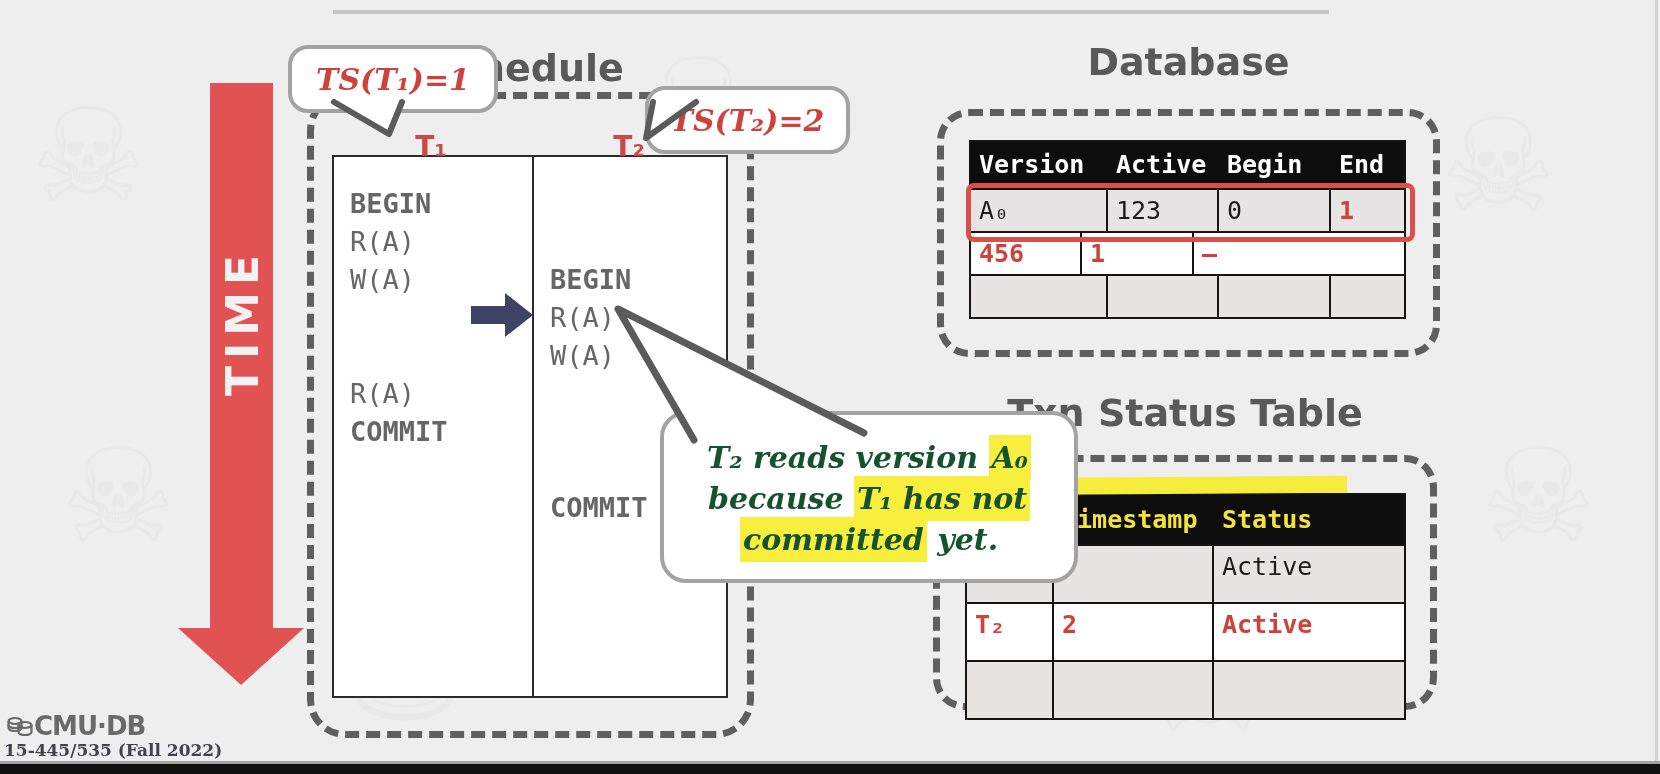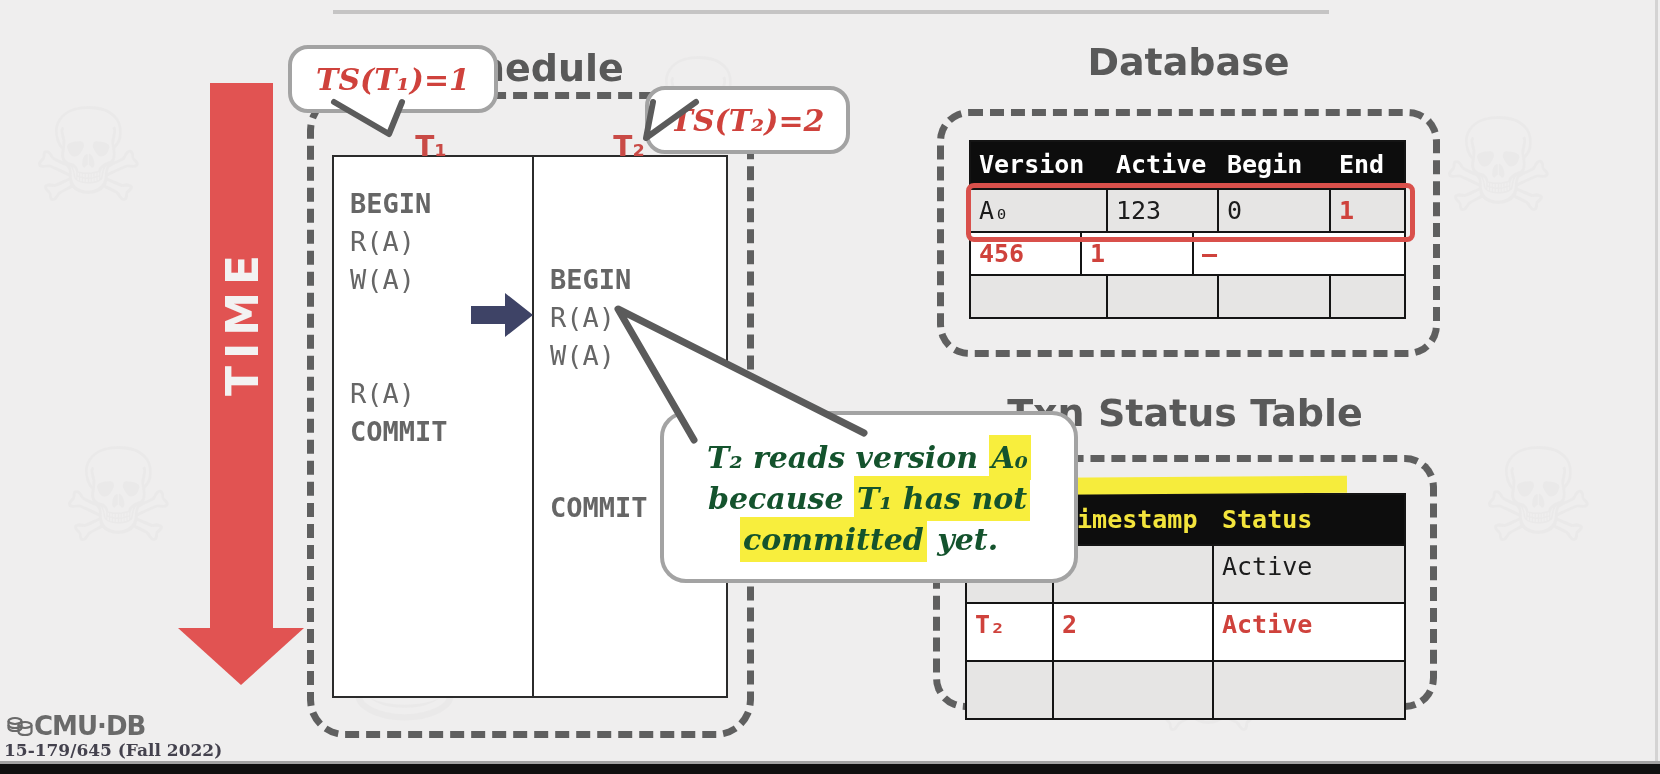--- a/index.html
+++ b/index.html
@@ -231,18 +231,18 @@
   <svg class="abs logo-icon" width="26" height="24" viewBox="0 0 26 24">
     <g fill="none" stroke="#6a6a6a" stroke-width="2.2">
       <ellipse cx="8" cy="5" rx="6.5" ry="3"></ellipse>
       <path d="M1.5,5 V12 c0,1.7 2.9,3 6.5,3 s6.5,-1.3 6.5,-3 V5"></path>
       <path d="M1.5,9 c0,1.7 2.9,3 6.5,3 s6.5,-1.3 6.5,-3"></path>
       <ellipse cx="18" cy="9" rx="6.5" ry="3"></ellipse>
       <path d="M11.5,9 V16 c0,1.7 2.9,3 6.5,3 s6.5,-1.3 6.5,-3 V9"></path>
     </g>
   </svg>
   <div class="abs logo-text">CMU·DB</div>
-  <div class="abs course-text">15-179/645 (Fall 2022)</div>
+  <div class="abs course-text">15-445/535 (Fall 2022)</div>
 
   <div class="abs botgray"></div>
   <div class="abs botblack"></div>
 
 </div>
 
 </body></html>

